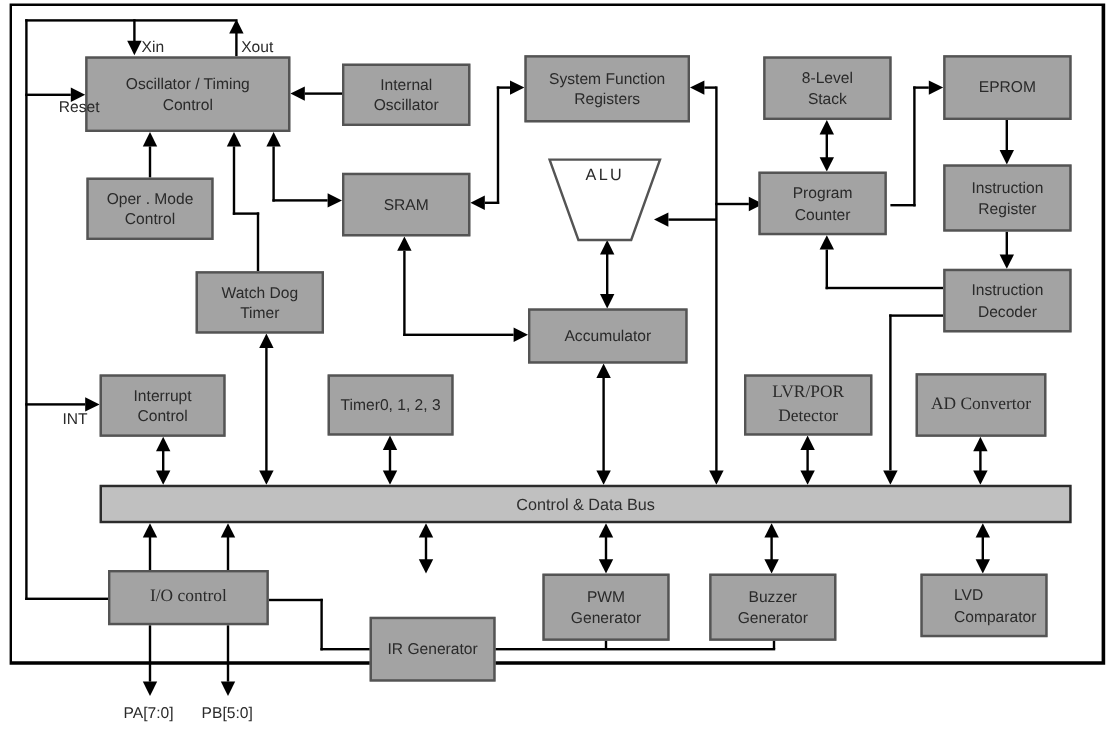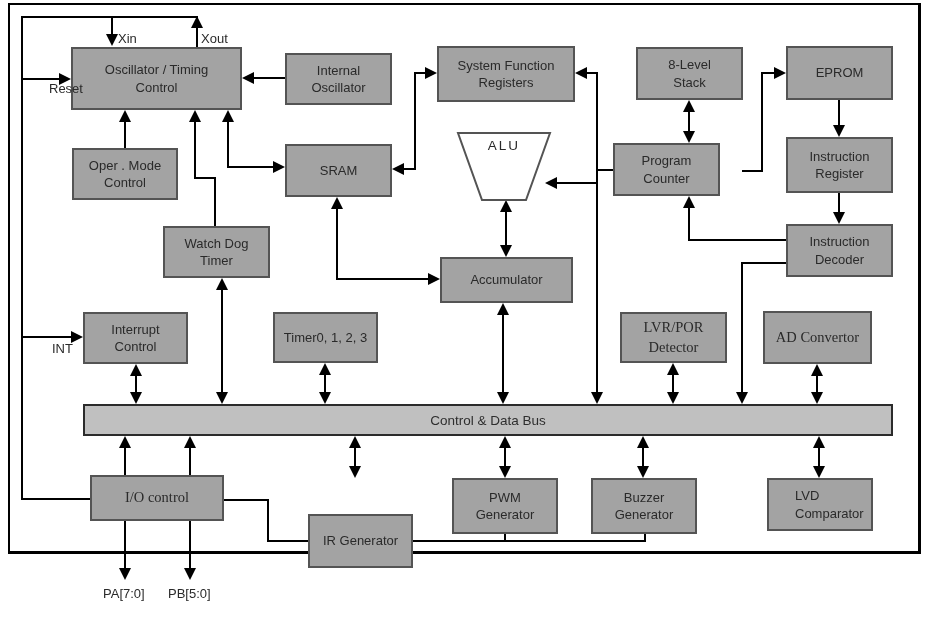--- a/index.html
+++ b/index.html
@@ -174,21 +174,21 @@
   <div class="box" style="left:285px;top:53px;width:107px;height:52px;">Internal
 Oscillator</div>
   <div class="box" style="left:437px;top:46px;width:138px;height:56px;">System Function
 Registers</div>
   <div class="box" style="left:636px;top:47px;width:107px;height:53px;">8-Level
 Stack</div>
   <div class="box" style="left:786px;top:46px;width:107px;height:54px;">EPROM</div>
   <div class="box" style="left:72px;top:148px;width:106px;height:52px;">Oper . Mode
 Control</div>
   <div class="box" style="left:285px;top:144px;width:107px;height:53px;">SRAM</div>
-  <div class="box" style="left:613px;top:143px;width:107px;height:53px;">Program
+  <div class="box" style="left:632px;top:143px;width:107px;height:53px;">Program
 Counter</div>
   <div class="box" style="left:786px;top:137px;width:107px;height:56px;">Instruction
 Register</div>
   <div class="box" style="left:786px;top:224px;width:107px;height:53px;">Instruction
 Decoder</div>
   <div class="box" style="left:440px;top:257px;width:133px;height:46px;">Accumulator</div>
   <div class="box" style="left:163px;top:226px;width:107px;height:52px;">Watch Dog
 Timer</div>
   <div class="box" style="left:83px;top:312px;width:105px;height:52px;">Interrupt
 Control</div>

